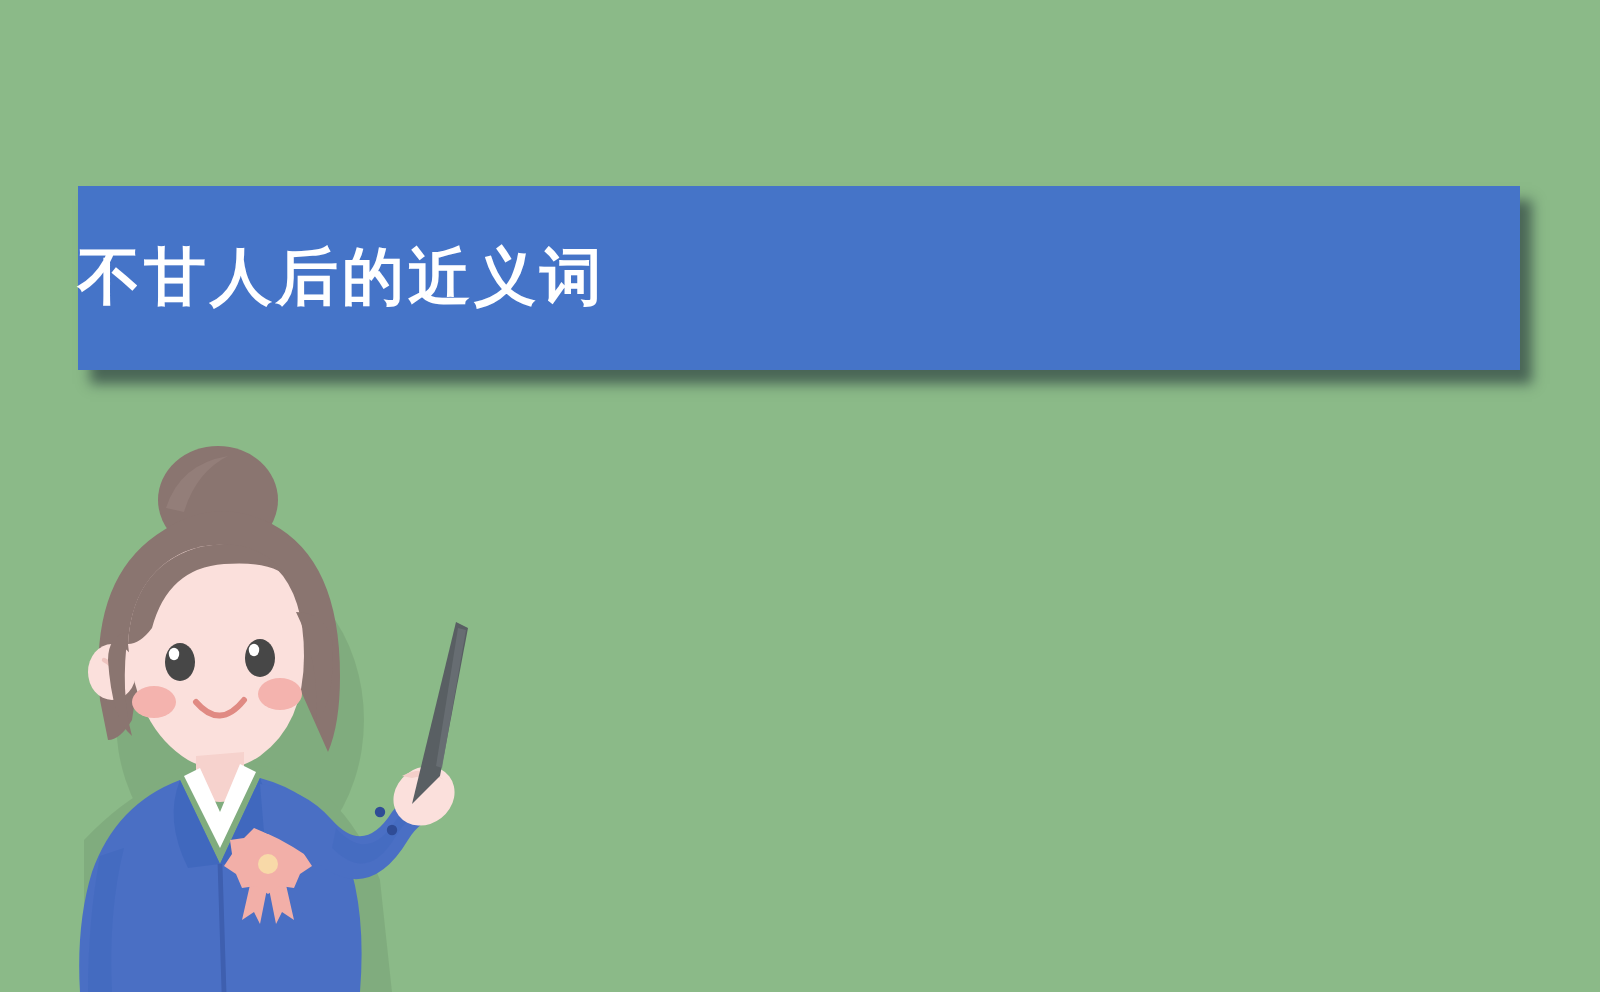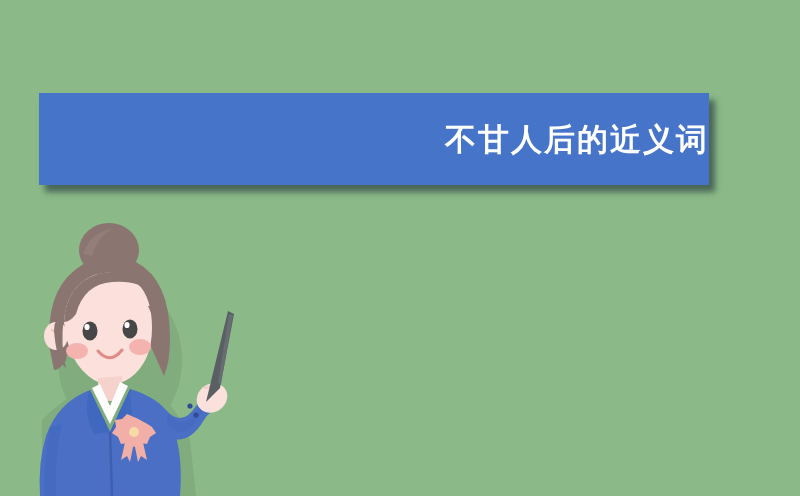--- a/index.html
+++ b/index.html
@@ -19,27 +19,27 @@
     height: 496px;
     background: #8BBA88;
     overflow: hidden;
   }
 
   
   .banner {
     position: absolute;
     left: 39px;
     top: 93px;
-    width: 670px;
+    width: 721px;
     height: 92px;
     background: #4574C8;
     box-shadow: 6px 7px 6px rgba(20, 32, 45, 0.55);
     display: flex;
     align-items: center;
-    justify-content: flex-end;
+    justify-content: flex-start;
     box-sizing: border-box;
   }
   .banner-title {
     color: #FFFFFF;
     font-size: 31px;
     font-weight: bold;
     letter-spacing: 2px;
     line-height: 1;
     font-family: "DejaVu Sans", "Liberation Sans", sans-serif;
     text-align: center;

